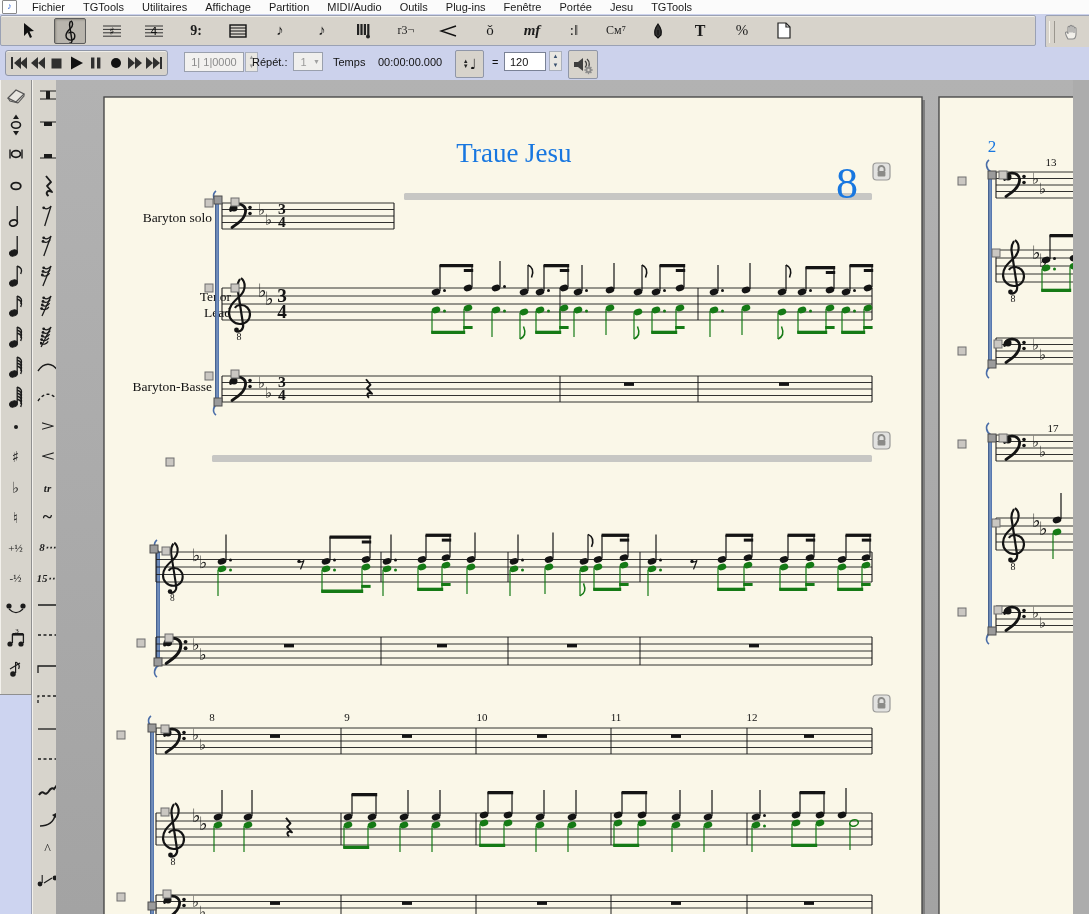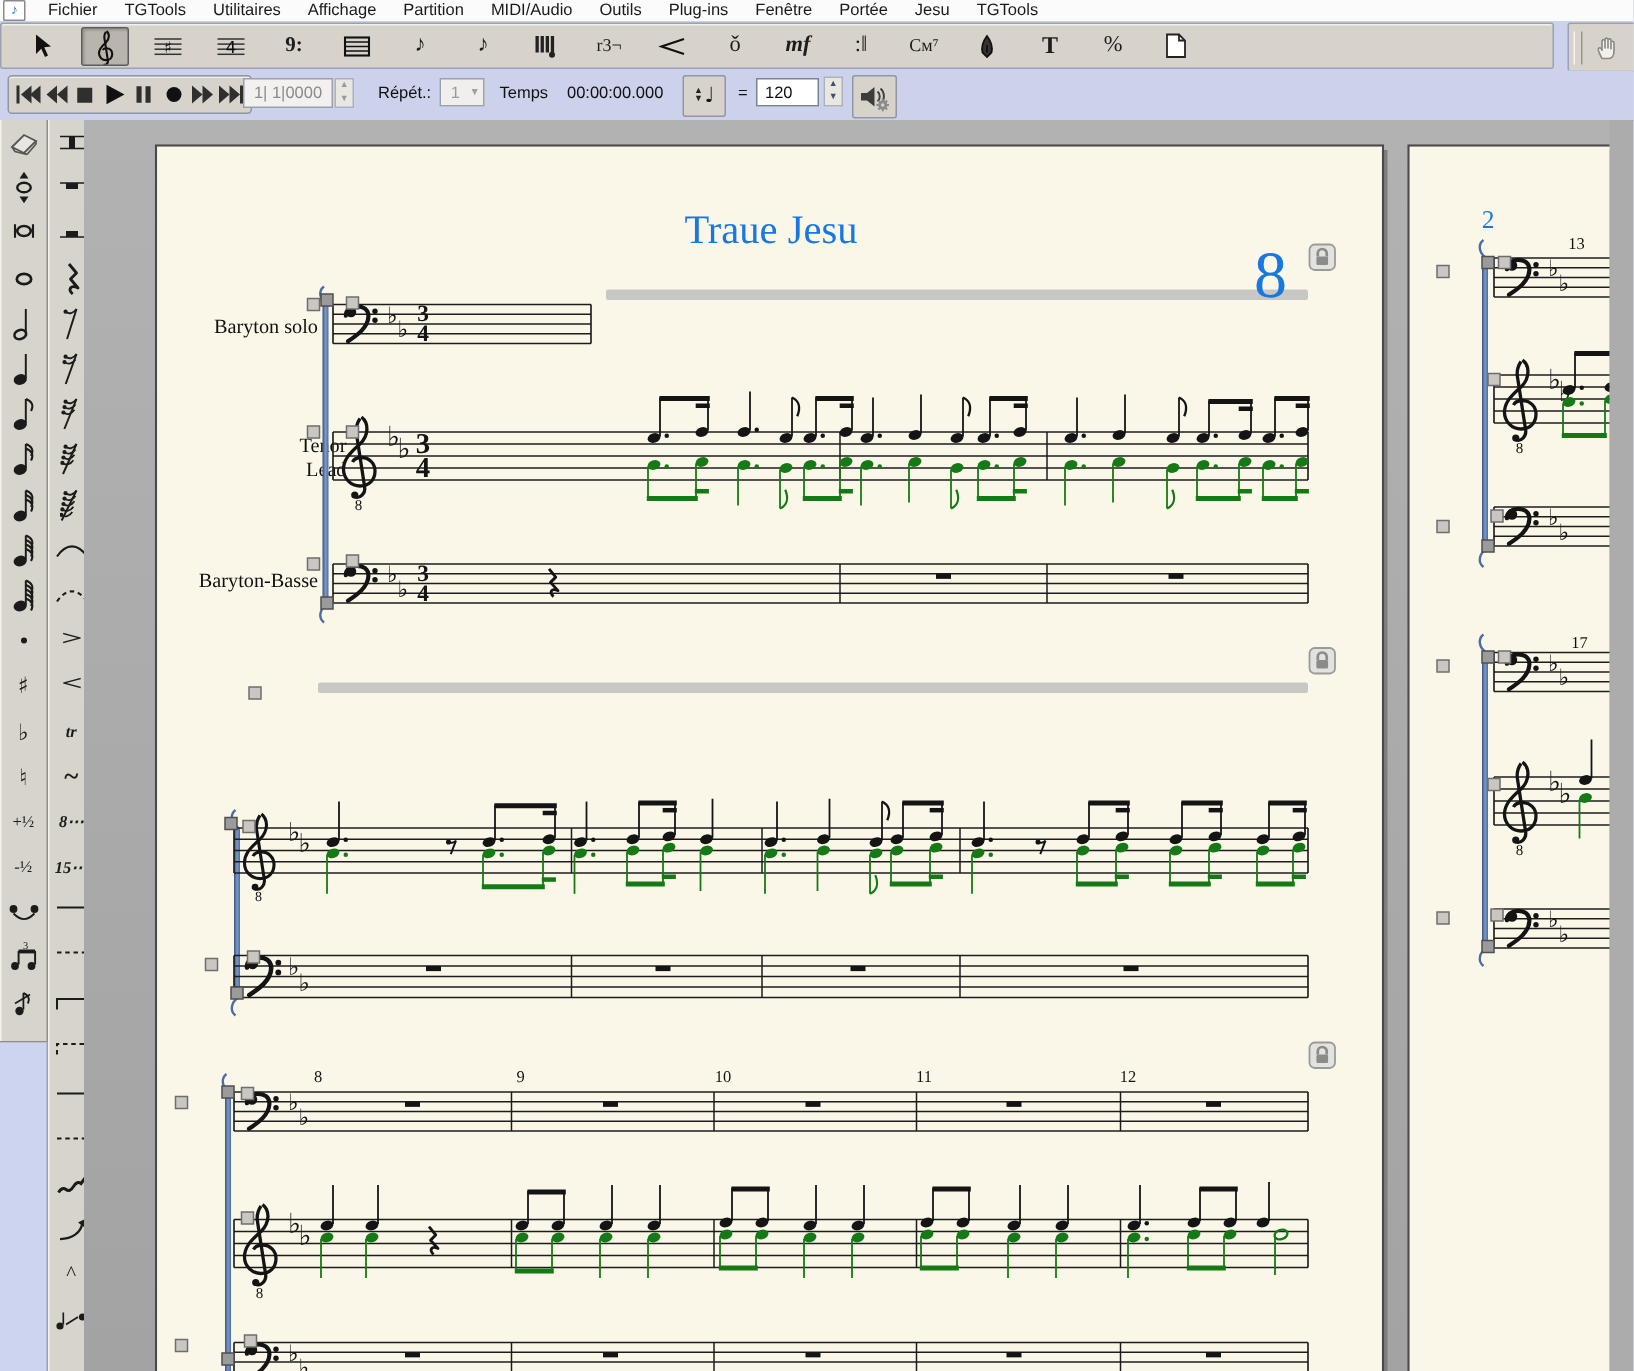--- a/index.html
+++ b/index.html
@@ -21,21 +21,21 @@
   .tbtn svg{display:block}
   #handpanel{position:absolute;left:1045px;top:1px;width:44px;height:31px;background:#d7d3cb;
     border:1px solid #9aa1b4;border-radius:2px;display:flex;align-items:center;}
   #handpanel .grip{width:5px;height:22px;margin-left:3px;border-left:1px solid #f5f3ee;border-right:1px solid #9a968e;}
   
   #playbar{position:absolute;left:0;top:47px;width:1089px;height:33px;background:#ccd2ec;
     border-bottom:1px solid #98a0b3;font-size:11px;color:#111;}
   #transport{position:absolute;left:5px;top:3px;width:163px;height:26px;background:#d7d3cb;
     border:1px solid #8f96a8;border-radius:3px;box-shadow:inset 0 1px 0 #f0eee8;display:flex;align-items:center;justify-content:space-around;padding:0 3px;box-sizing:border-box;}
   .pbtn{width:18px;height:20px;display:flex;align-items:center;justify-content:center;}
-  #counterwrap{position:absolute;left:162px;top:5px;display:flex;}
+  #counterwrap{position:absolute;left:184px;top:5px;display:flex;}
   #counter{width:58px;height:18px;background:#f2f1ef;border:1px solid #9aa0ad;color:#8b8b8b;
     font-size:11px;line-height:18px;text-align:center;}
   .spinner{width:13px;height:20px;border:1px solid #aab0bd;background:#e9e7e2;display:flex;flex-direction:column;align-items:center;justify-content:space-around;margin-left:1px;box-sizing:border-box;}
   .spinner span{font-size:6px;line-height:5px;color:#9a9a9a;}
   .spinner.on span{color:#39506e;}
   #repetlbl{position:absolute;left:252px;top:9px;}
   #repetbox{position:absolute;left:293px;top:5px;width:30px;height:19px;background:#f0efed;
     border:1px solid #9aa0ad;color:#9a9a9a;display:flex;align-items:center;box-sizing:border-box;}
   #repetbox .v{flex:1;text-align:center;}
   #repetbox .dd{font-size:7px;color:#a0a0a0;padding-right:2px;}

